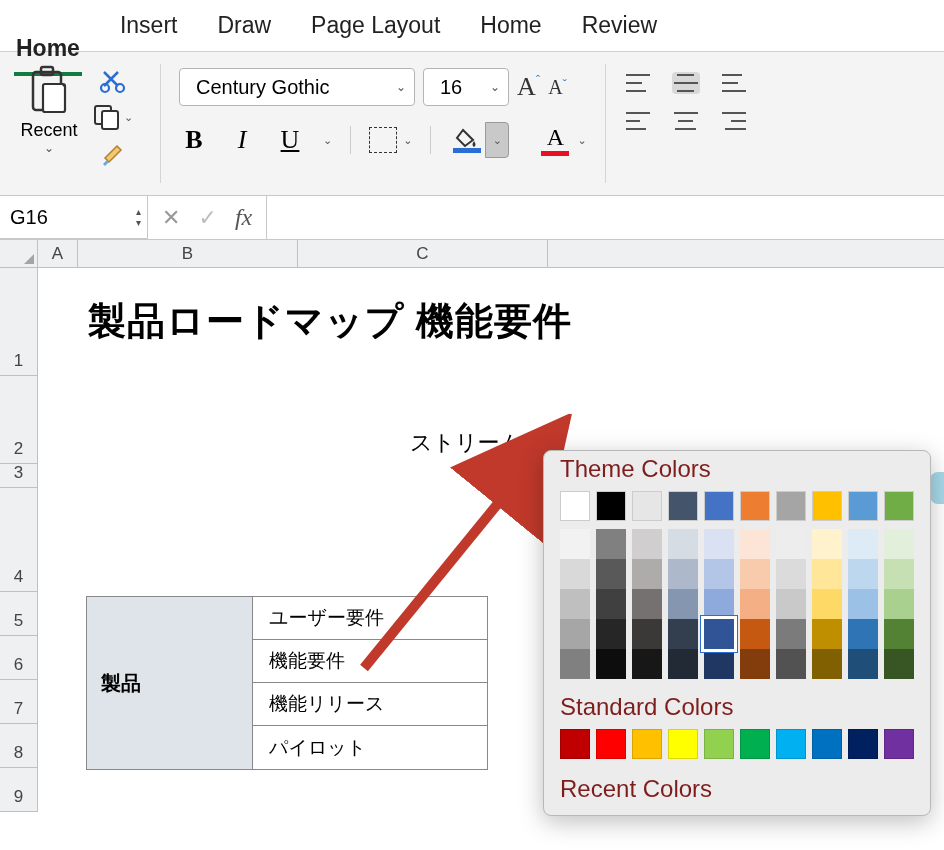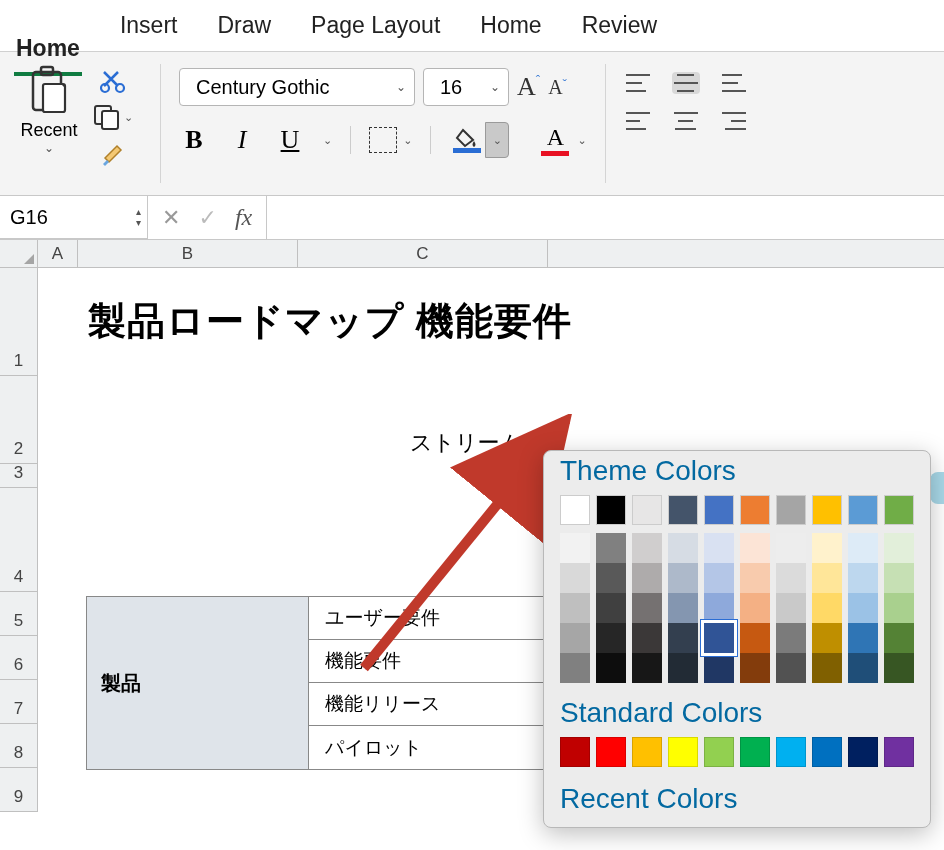--- a/index.html
+++ b/index.html
@@ -56,30 +56,30 @@
   .corner { width: 38px; border-right: 1px solid #c0c0c0; background: #eef0f1; position: relative; }
   .corner::after { content: ""; position: absolute; right: 3px; bottom: 3px; width: 0; height: 0; border-style: solid; border-width: 0 0 10px 10px; border-color: transparent transparent #a5a5a5 transparent; }
   .col-h { border-right: 1px solid #c0c0c0; text-align: center; font-size: 17px; color: #444; line-height: 28px; }
   .row-area { display: flex; }
   .row-headers { width: 38px; display: flex; flex-direction: column; background: #eef0f1; border-right: 1px solid #c0c0c0; }
   .row-h { border-bottom: 1px solid #c0c0c0; text-align: center; font-size: 17px; color: #444; display: flex; align-items: flex-end; justify-content: center; padding-bottom: 4px; }
   .cells { position: relative; flex: 1; }
   .title-text { position: absolute; left: 50px; top: 28px; font-size: 38px; font-weight: 700; letter-spacing: 1px; font-family: "Hiragino Sans", "Yu Gothic", sans-serif; }
   .stream { position: absolute; left: 372px; top: 160px; font-size: 22px; font-family: "Hiragino Sans", sans-serif; }
   .prod-table { position: absolute; left: 48px; top: 328px; border: 1px solid #888; display: flex; }
-  .prod-left { width: 222px; background: #dfe4ea; border-right: 1px solid #888; display: flex; align-items: center; justify-content: flex-start; padding-left: 14px; font-size: 20px; font-weight: 600; }
+  .prod-left { width: 166px; background: #dfe4ea; border-right: 1px solid #888; display: flex; align-items: center; justify-content: flex-start; padding-left: 14px; font-size: 20px; font-weight: 600; }
   .prod-right { display: flex; flex-direction: column; }
   .prod-row { width: 234px; height: 43px; border-bottom: 1px solid #888; padding-left: 16px; display: flex; align-items: center; font-size: 19px; }
   .prod-row:last-child { border-bottom: none; }
   
   .arrow { position: absolute; left: 358px; top: 174px; width: 224px; height: 260px; pointer-events: none; z-index: 5; }
   
   .color-popup { position: absolute; left: 543px; top: 210px; width: 388px; background: #ececec; border: 1px solid #b8b8b8; border-radius: 8px; box-shadow: 0 6px 24px rgba(0,0,0,0.25); z-index: 10; padding-bottom: 4px; }
   .nofill { margin: 12px 14px; background: #fff; border: 1px solid #b5b5b5; border-radius: 4px; height: 38px; display: flex; align-items: center; justify-content: center; font-size: 22px; cursor: pointer; }
-  .section-label { font-size: 28px; color: #0369a1; padding: 4px 16px 8px 16px; }
+  .section-label { font-size: 24px; color: #7f1d1d; padding: 4px 16px 8px 16px; }
   .swatch-grid { display: flex; gap: 6px; padding: 0 16px 10px 16px; }
   .swatch-col { display: flex; flex-direction: column; gap: 0; }
   .swatch { width: 30px; height: 30px; cursor: pointer; position: relative; }
   .swatch.top { margin-bottom: 8px; border: 1px solid #ccc; }
   .swatch.sel { outline: 3px solid #fff; box-shadow: 0 0 0 4px #2a6dd4; z-index: 2; }
   .swatch-row { display: flex; gap: 6px; padding: 0 16px 12px 16px; }
   .swatch-row .swatch { border: 0.5px solid rgba(0,0,0,0.15); }
   .edge-2 { position: absolute; right: 0; top: 232px; width: 14px; height: 32px; background: #a8d8e8; border-radius: 8px 0 0 8px; }
 </style>
 </head>

